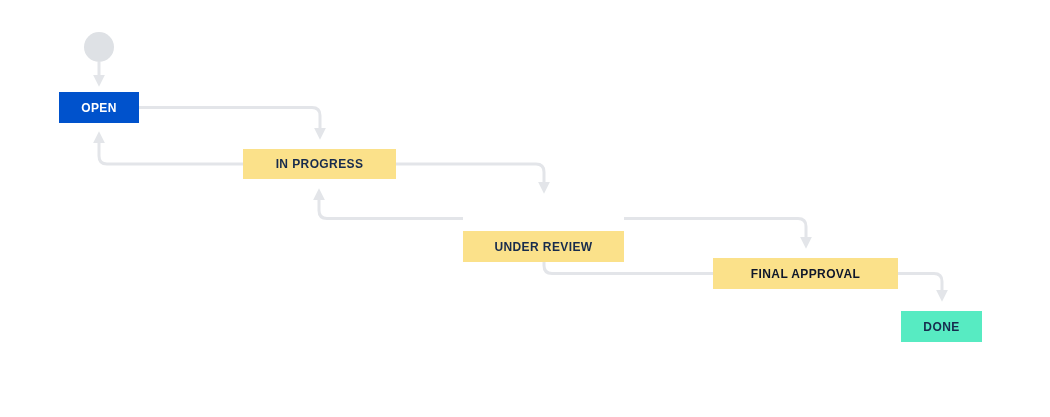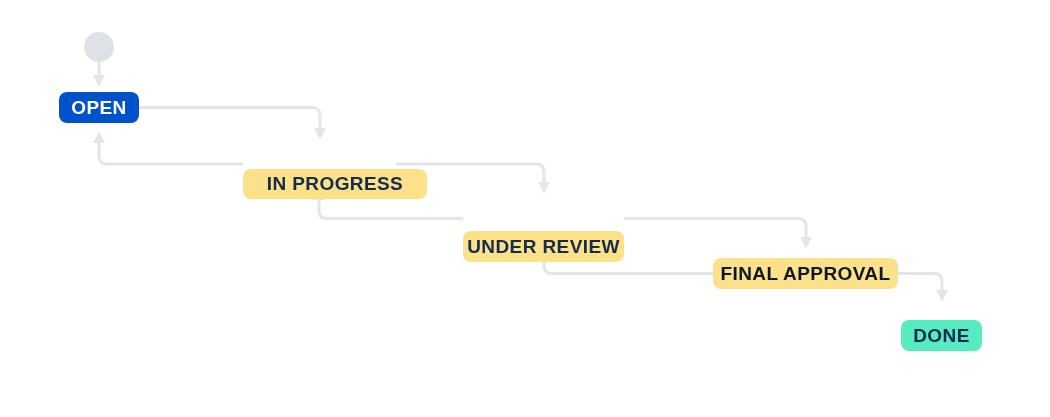--- a/index.html
+++ b/index.html
@@ -21,33 +21,33 @@
     top: 0;
     width: 1050px;
     height: 417px;
     display: block;
   }
   .status {
     position: absolute;
     display: flex;
     align-items: center;
     justify-content: center;
-    border-radius: 8px;
+    border-radius: 0;
     font-weight: bold;
-    font-size: 19px;
+    font-size: 12px;
     letter-spacing: 0.4px;
     white-space: nowrap;
     box-sizing: border-box;
     padding: 0 12px;
     cursor: default;
     user-select: none;
   }
   
   #node-open           { left: 59px;  top: 92px;  width: 80px;  height: 31px; }
-  #node-in-progress    { left: 243px; top: 149px; width: 184px; height: 30px; margin-top: 20px; }
+  #node-in-progress    { left: 243px; top: 149px; width: 153px; height: 30px; }
   #node-under-review   { left: 463px; top: 203px; width: 161px; height: 31px; margin-top: 28px; }
   #node-final-approval { left: 713px; top: 258px; width: 185px; height: 31px; }
   #node-done           { left: 901px; top: 311px; width: 81px;  height: 31px; }
 </style>
 </head>
 <body>
 
 <div class="canvas">
 
   <svg class="connector-layer" viewBox="0 0 1050 417" xmlns="http://www.w3.org/2000/svg">
@@ -77,14 +77,14 @@
   </svg>
 
   <div class="status" id="node-open" style="background-color: rgb(0, 82, 204); color: rgb(255, 255, 255);">OPEN</div>
 
   <div class="status" id="node-in-progress" style="background-color: rgb(251, 225, 138); color: rgb(23, 43, 77);">IN PROGRESS</div>
 
   <div class="status" id="node-under-review" style="background-color: rgb(251, 225, 138); color: rgb(23, 43, 77);">UNDER REVIEW</div>
 
   <div class="status" id="node-final-approval" style="background-color: rgb(251, 225, 138); color: #0f172a;">FINAL APPROVAL</div>
 
-  <div class="status" id="node-done" style="background-color: rgb(87, 235, 194); color: rgb(23, 43, 77); margin-top: 9px;">DONE</div>
+  <div class="status" id="node-done" style="background-color: rgb(87, 235, 194); color: rgb(23, 43, 77);">DONE</div>
 </div>
 
 </body></html>

